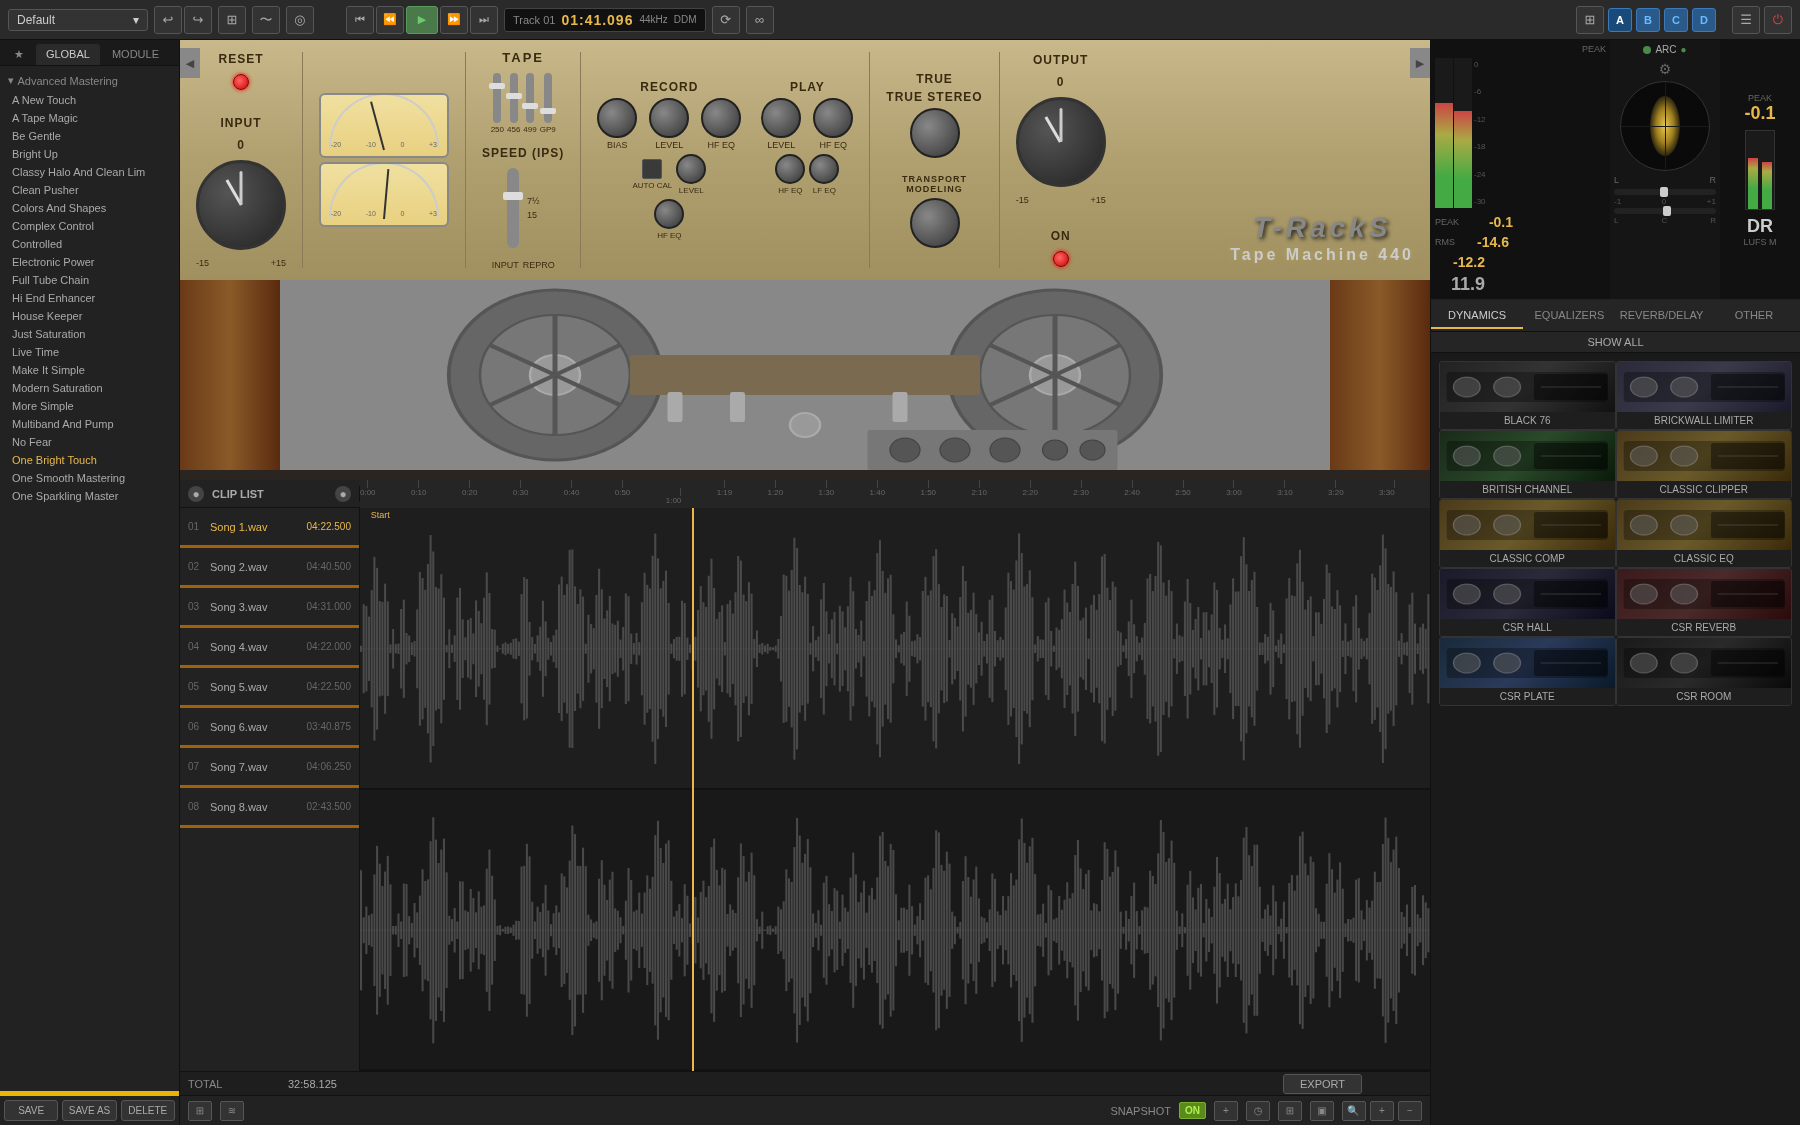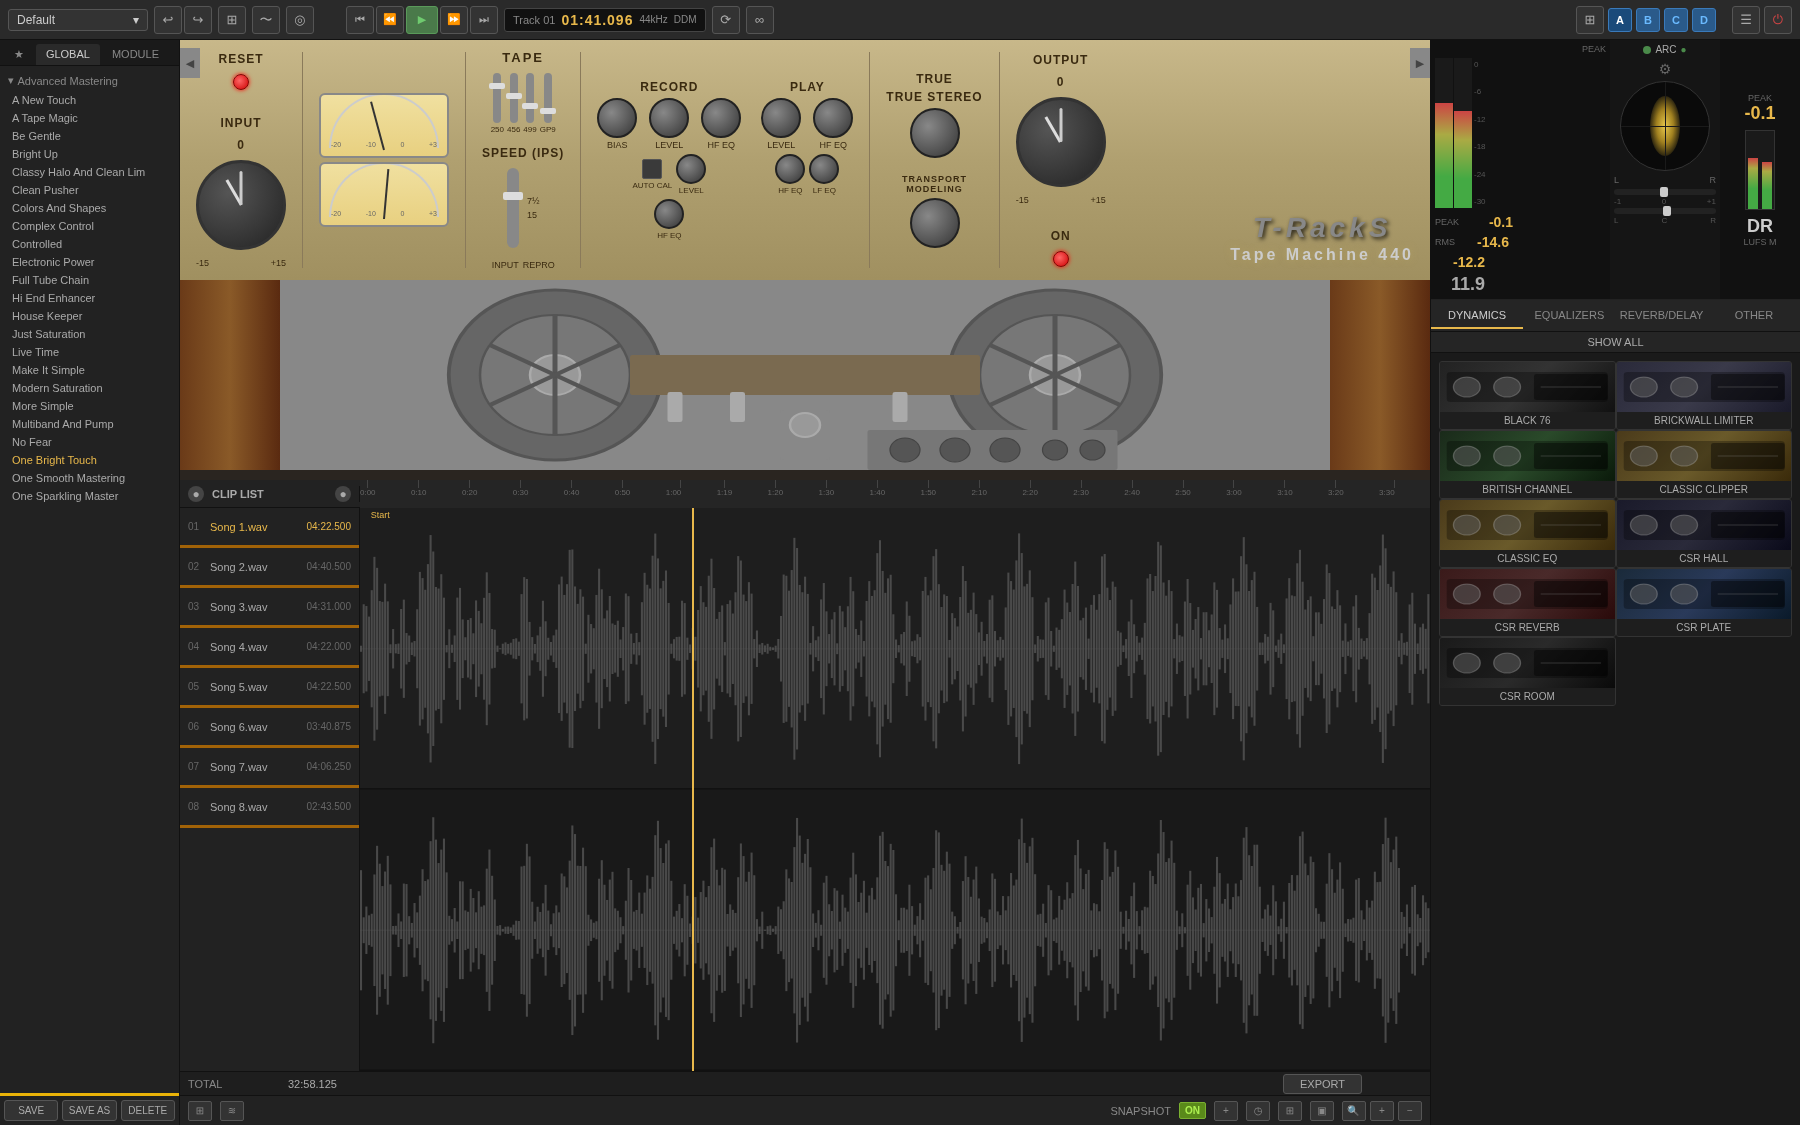--- a/index.html
+++ b/index.html
@@ -165,21 +165,21 @@
       font-size: 11px;
       color: #aaa;
       cursor: pointer;
       white-space: nowrap;
       overflow: hidden;
       text-overflow: ellipsis;
     }
     .preset-item.active { color: #e8b84b; }
     .left-panel-bottom {
       display: flex;
-      border-top: 3px solid #eab308;
+      border-top: 5px solid #eab308;
       padding: 4px;
       gap: 4px;
     }
     .action-btn {
       flex: 1;
       background: #333;
       border: 1px solid #555;
       color: #aaa;
       padding: 4px 4px;
       font-size: 10px;
@@ -1127,21 +1127,21 @@
               <span style="font-size:8px;color:#666;">0:30</span>
             </div>
             <div style="position: absolute; left: 19.0476%; top: 0px; display: flex; flex-direction: column; align-items: center;">
               <div style="width:1px;height:8px;background:#444;"></div>
               <span style="font-size:8px;color:#666;">0:40</span>
             </div>
             <div style="position: absolute; left: 23.8095%; top: 0px; display: flex; flex-direction: column; align-items: center;">
               <div style="width:1px;height:8px;background:#444;"></div>
               <span style="font-size:8px;color:#666;">0:50</span>
             </div>
-            <div style="position: absolute; left: 28.5714%; top: 0px; display: flex; flex-direction: column; align-items: flex-end;">
+            <div style="position: absolute; left: 28.5714%; top: 8px; display: flex; flex-direction: column; align-items: flex-end;">
               <div style="width:1px;height:8px;background:#444;"></div>
               <span style="font-size:8px;color:#666;">1:00</span>
             </div>
             <div style="position: absolute; left: 33.3333%; top: 0px; display: flex; flex-direction: column; align-items: center;">
               <div style="width:1px;height:8px;background:#444;"></div>
               <span style="font-size:8px;color:#666;">1:19</span>
             </div>
             <div style="position: absolute; left: 38.0952%; top: 0px; display: flex; flex-direction: column; align-items: center;">
               <div style="width:1px;height:8px;background:#444;"></div>
               <span style="font-size:8px;color:#666;">1:20</span>
@@ -2248,20 +2248,32 @@
       <rect x="5" y="10" width="120" height="30" rx="3" fill="rgba(0,0,0,0.3)"></rect>
       <circle cx="20" cy="25" r="10" fill="rgba(100,100,100,0.5)" stroke="rgba(200,200,200,0.3)"></circle>
       <circle cx="50" cy="25" r="10" fill="rgba(100,100,100,0.5)" stroke="rgba(200,200,200,0.3)"></circle>
       <rect x="70" y="12" width="55" height="26" rx="2" fill="rgba(0,0,0,0.4)"></rect>
       <line x1="75" y1="25" x2="120" y2="25" stroke="rgba(150,150,150,0.3)" stroke-width="1"></line>
     </svg>
           </div>
           <div class="plugin-name">CLASSIC CLIPPER</div>
         </div>
         <div class="plugin-card">
+          <div class="plugin-thumb thumb-classiccomp">
+            <svg width="100%" height="50" viewBox="0 0 130 50" preserveAspectRatio="none">
+      <rect x="5" y="10" width="120" height="30" rx="3" fill="rgba(0,0,0,0.3)"></rect>
+      <circle cx="20" cy="25" r="10" fill="rgba(100,100,100,0.5)" stroke="rgba(200,200,200,0.3)"></circle>
+      <circle cx="50" cy="25" r="10" fill="rgba(100,100,100,0.5)" stroke="rgba(200,200,200,0.3)"></circle>
+      <rect x="70" y="12" width="55" height="26" rx="2" fill="rgba(0,0,0,0.4)"></rect>
+      <line x1="75" y1="25" x2="120" y2="25" stroke="rgba(150,150,150,0.3)" stroke-width="1"></line>
+    </svg>
+          </div>
+          <div class="plugin-name">CLASSIC COMP</div>
+        </div>
+        <div class="plugin-card">
           <div class="plugin-thumb thumb-classiceq">
             <svg width="100%" height="50" viewBox="0 0 130 50" preserveAspectRatio="none">
       <rect x="5" y="10" width="120" height="30" rx="3" fill="rgba(0,0,0,0.3)"></rect>
       <circle cx="20" cy="25" r="10" fill="rgba(100,100,100,0.5)" stroke="rgba(200,200,200,0.3)"></circle>
       <circle cx="50" cy="25" r="10" fill="rgba(100,100,100,0.5)" stroke="rgba(200,200,200,0.3)"></circle>
       <rect x="70" y="12" width="55" height="26" rx="2" fill="rgba(0,0,0,0.4)"></rect>
       <line x1="75" y1="25" x2="120" y2="25" stroke="rgba(150,150,150,0.3)" stroke-width="1"></line>
     </svg>
           </div>
           <div class="plugin-name">CLASSIC EQ</div>

